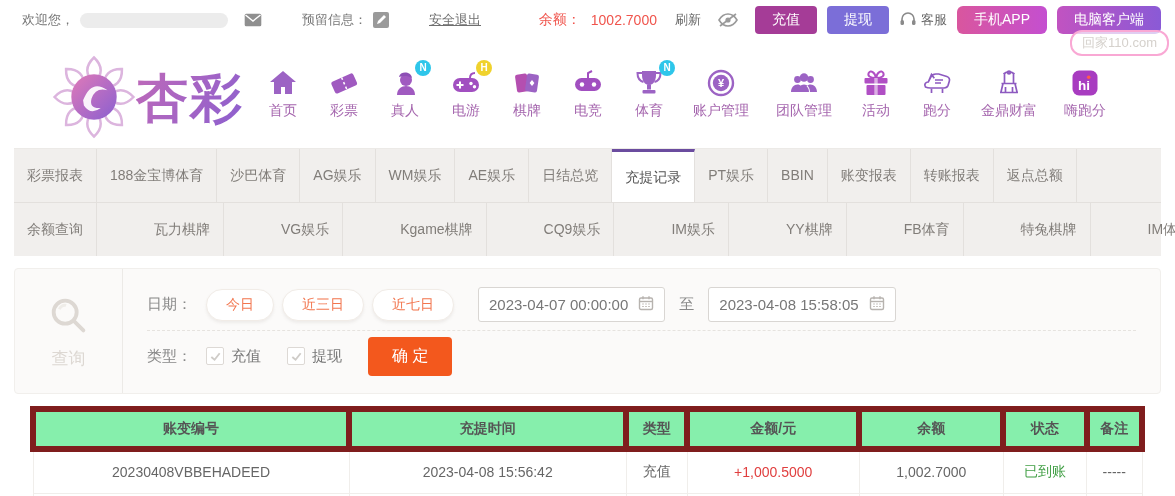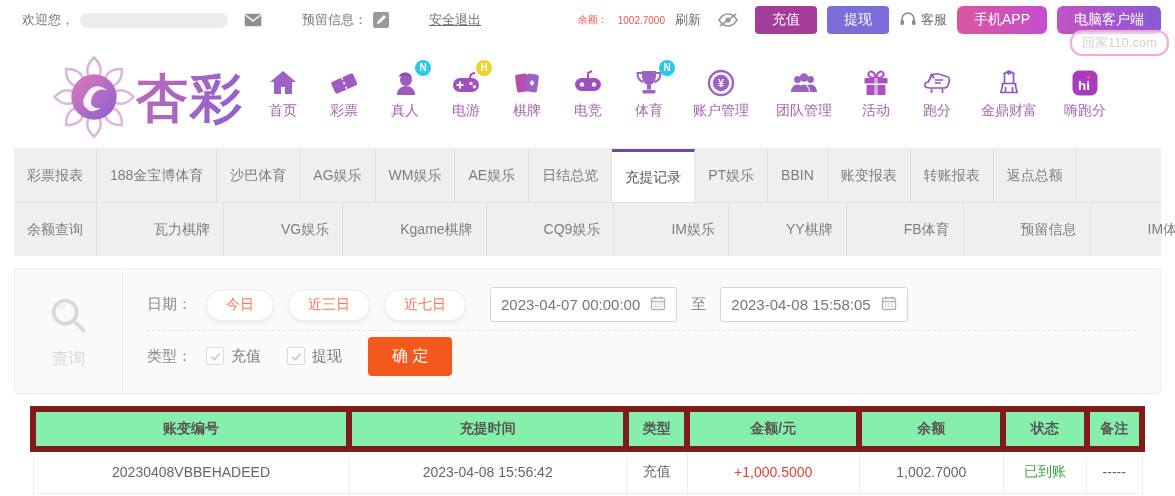--- a/index.html
+++ b/index.html
@@ -8,22 +8,22 @@
 .page { position:relative; width:1175px; height:496px; }
 
 
 .topbar { height:40px; display:flex; align-items:center; padding:0 14px 0 22px;
   font-size:13px; color:#777; background:#fff; }
 .blur-name { width:148px; height:15px; background:#ececec; border-radius:8px; margin:0 10px 0 6px; }
 .tb-gap { width:34px; }
 .tb-icon { display:inline-flex; align-items:center; margin:0 6px; }
 .logout { color:#6f6f6f; text-decoration:underline; cursor:pointer; }
 .tb-right { margin-left:auto; display:flex; align-items:center; gap:10px; }
-.balance-label,.balance-value { color:#f0544c; font-size:10px; }
-.refresh { color:#666; cursor:pointer; }
+.balance-label,.balance-value { color:#f0544c; font-size:14px; }
+.refresh { color:#666; margin-left:8px; cursor:pointer; }
 .btn { border:none; color:#fff; font-size:14px; border-radius:4px; padding:5px 17px; cursor:pointer;
   font-family:inherit; }
 .btn-recharge { background:#a53c97; }
 .btn-withdraw { background:#7b6ed8; }
 .btn-app { background:linear-gradient(90deg,#d9569e,#c44fd0); border-radius:6px; }
 .btn-pc { background:linear-gradient(90deg,#c153c1,#8a5ad6); border-radius:6px; }
 .service { display:flex; align-items:center; gap:4px; color:#666; cursor:pointer; }
 .watermark { position:absolute; top:30px; right:6px; border:2px solid #f9a8d4; border-radius:12px;
   padding:2px 10px; color:#d5d1cc; font-size:13px; background:rgba(255,255,255,.7); z-index:9; }
 
@@ -54,21 +54,21 @@
 
 .query { margin:12px 14px 0; background:#fbfaf9; border:1px solid #f1efec; border-radius:4px;
   display:flex; min-height:126px; }
 .query-side { width:108px; display:flex; flex-direction:column; align-items:center;
   justify-content:center; gap:4px; border-right:1px solid #eceae7; color:#ddd8d3; }
 .query-side-label { font-size:17px; color:#ddd8d3; }
 .query-main { flex:1; padding:10px 24px; }
 .query-row { display:flex; align-items:center; height:51px; }
 .query-row + .query-row { border-top:1px dashed #e6e3df; }
 .field-label { font-size:15px; color:#888; margin-right:14px; }
-.quick-ranges { display:flex; gap:14px; margin-right:24px; }
+.quick-ranges { display:flex; gap:8px; margin-right:24px; }
 .pill { background:#fff; border:1px solid #f1ece7; border-radius:16px; padding:6px 19px;
   color:#f2764f; font-size:14px; cursor:pointer; box-shadow:0 2px 3px rgba(150,140,130,.12);
   font-family:inherit; }
 .date-input { display:flex; align-items:center; gap:10px; border:1px solid #d9d6d3; border-radius:3px;
   background:#fff; padding:7px 10px; color:#777; font-size:15px; cursor:pointer; }
 .to-label { margin:0 14px; color:#888; font-size:15px; }
 .type-options { display:flex; gap:26px; margin-right:26px; }
 .check-wrap { display:flex; align-items:center; gap:7px; cursor:pointer; }
 .checkbox { width:18px; height:18px; border:1px solid #ddd9d5; border-radius:2px; background:#fff;
   display:inline-flex; align-items:center; justify-content:center; }
@@ -331,21 +331,21 @@
       </div>
     <div class="tabs-row">
         <div class="tab">余额查询</div>
         <div class="tab">瓦力棋牌</div>
         <div class="tab">VG娱乐</div>
         <div class="tab">Kgame棋牌</div>
         <div class="tab">CQ9娱乐</div>
         <div class="tab">IM娱乐</div>
         <div class="tab">YY棋牌</div>
         <div class="tab">FB体育</div>
-        <div class="tab">预留信息</div>
+        <div class="tab">特兔棋牌</div>
         <div class="tab">IM体育</div>
       </div>
   </div>
 
   <div class="query">
     <div class="query-side">
       <span>
         <svg width="46" height="46" viewBox="0 0 48 48">
             <circle cx="20" cy="20" r="12" fill="none" stroke="#ddd8d3" stroke-width="4"></circle>
             <path d="M29 29l10 10" stroke="#ddd8d3" stroke-width="4" stroke-linecap="round"></path>

